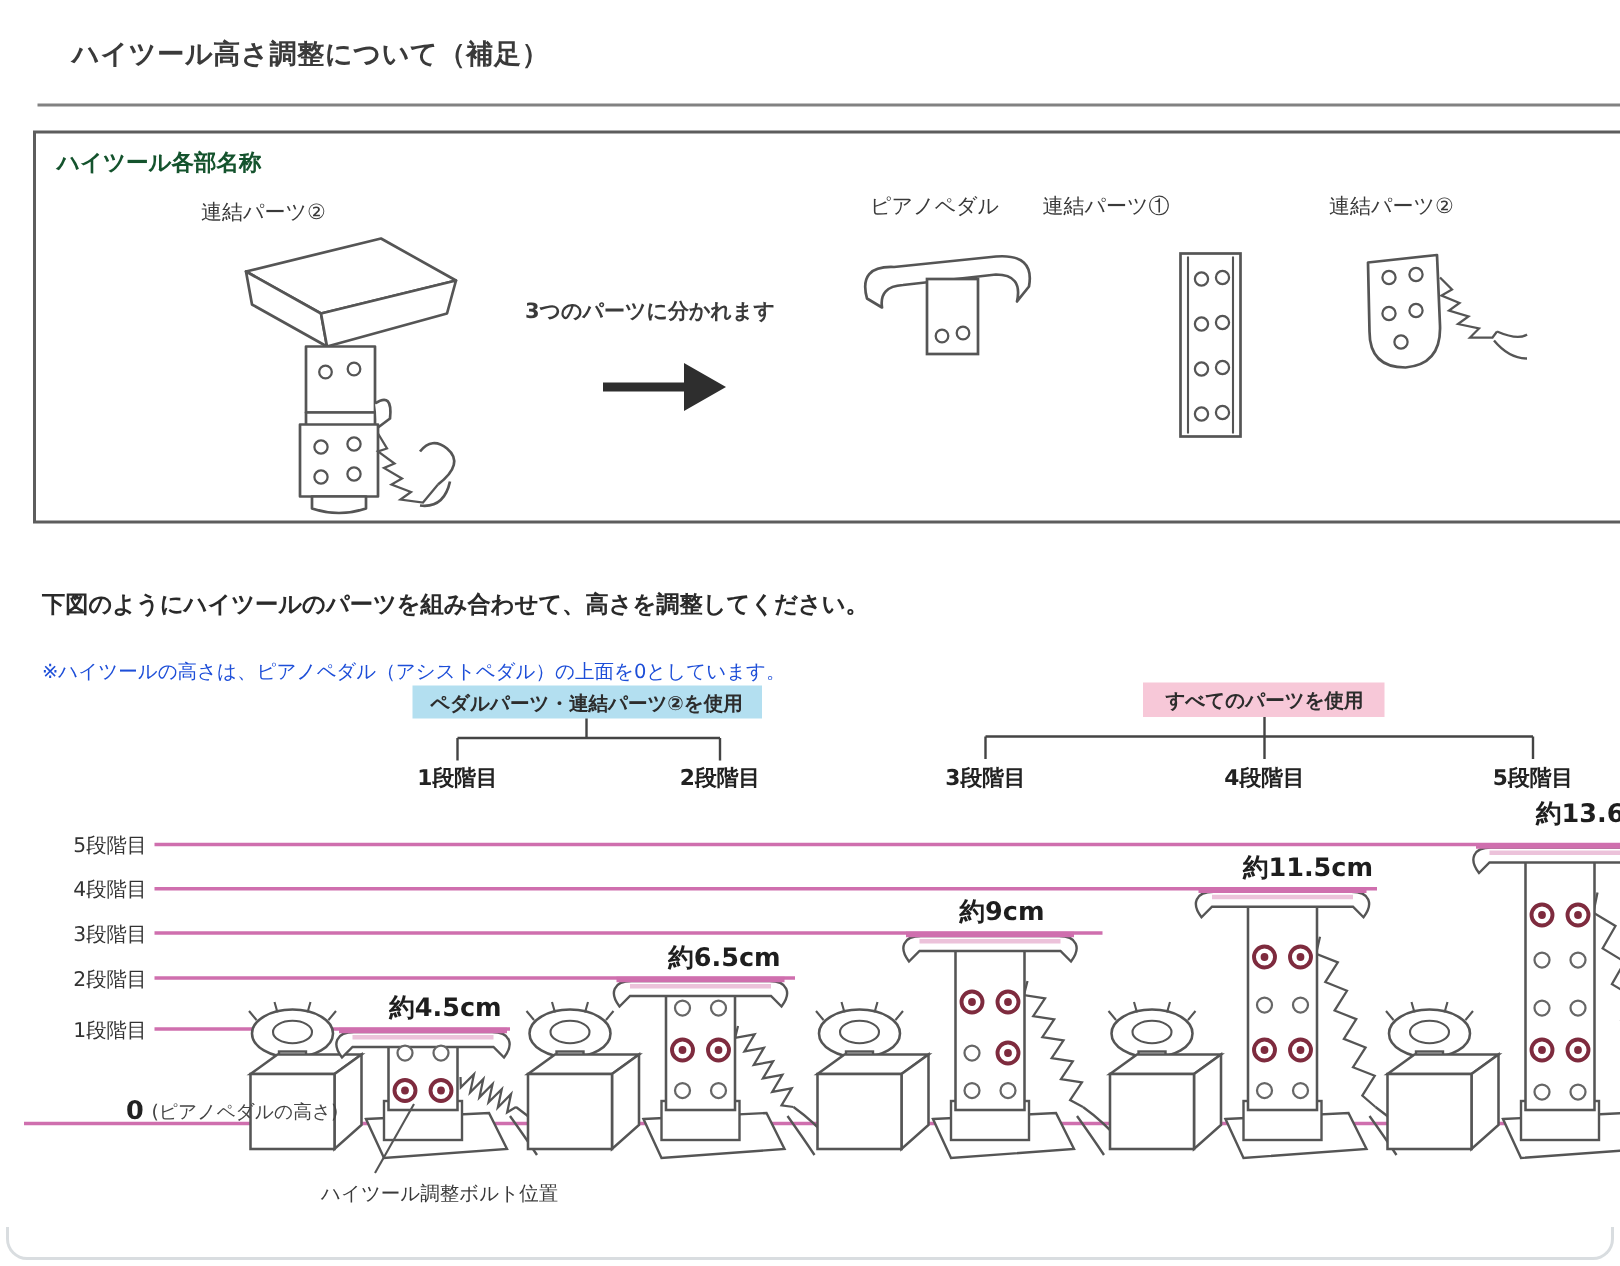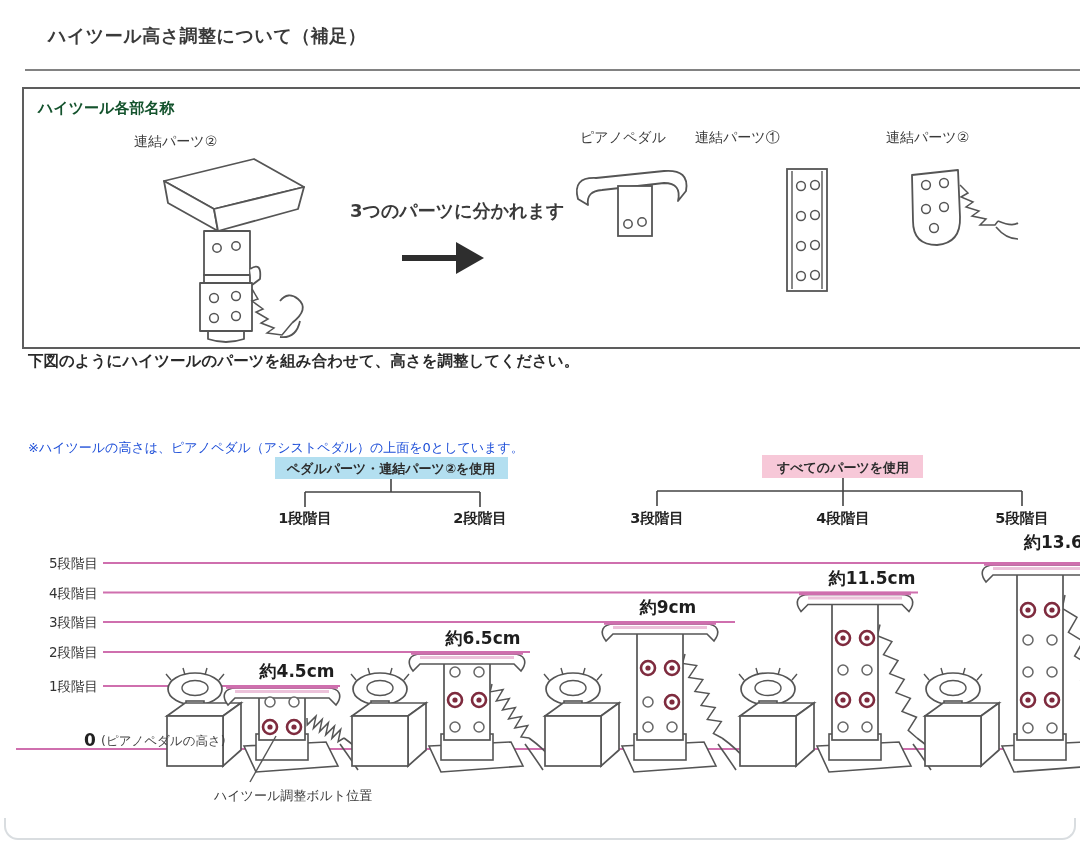--- a/index.html
+++ b/index.html
@@ -6,22 +6,22 @@
   body{
     width:1080px;height:844px;position:relative;overflow:hidden;background:#fff;
     font-family:"DejaVu Sans","Liberation Sans",sans-serif;color:#333;
   }
   .abs{position:absolute;}
   .page-title{left:28px;top:24px;font-size:18px;font-weight:600;letter-spacing:.5px;color:#3a3a3a;margin-left:20px;}
   .title-rule{left:25px;top:69px;width:1055px;height:0;border-top:2px solid #828282;}
   .parts-box{left:22px;top:87px;width:1062px;height:258px;border:2px solid #5d5d5d;background:#fff;}
   .box-heading{left:14px;top:10px;font-size:15px;font-weight:600;color:#14532d;}
   .part-label{font-size:14px;color:#3a3a3a;white-space:nowrap;}
-  .split-note{left:326px;top:110px;font-size:18px;font-weight:600;color:#3a3a3a;}
-  .instr1{left:28px;top:351px;font-size:15.5px;font-weight:600;color:#2a2a2a;white-space:nowrap;}
+  .split-note{left:326px;top:110px;font-size:14px;font-weight:600;color:#3a3a3a;}
+  .instr1{left:28px;top:393px;font-size:15.5px;font-weight:600;color:#2a2a2a;white-space:nowrap;}
   .instr2{left:28px;top:400px;font-size:13px;color:#1d4ed8;white-space:nowrap;margin-top:39px;}
   .chart-svg{left:0;top:0;}
   .bottom-edge{left:4px;top:818px;width:1068px;height:20px;border:2px solid #d9dde0;border-top:none;border-radius:0 0 14px 14px;}
   svg{display:block;overflow:visible;}
   svg text{font-family:"DejaVu Sans","Liberation Sans",sans-serif;}
 </style>
 </head>
 <body>
 
 <div class="abs page-title">ハイツール高さ調整について（補足）</div>

